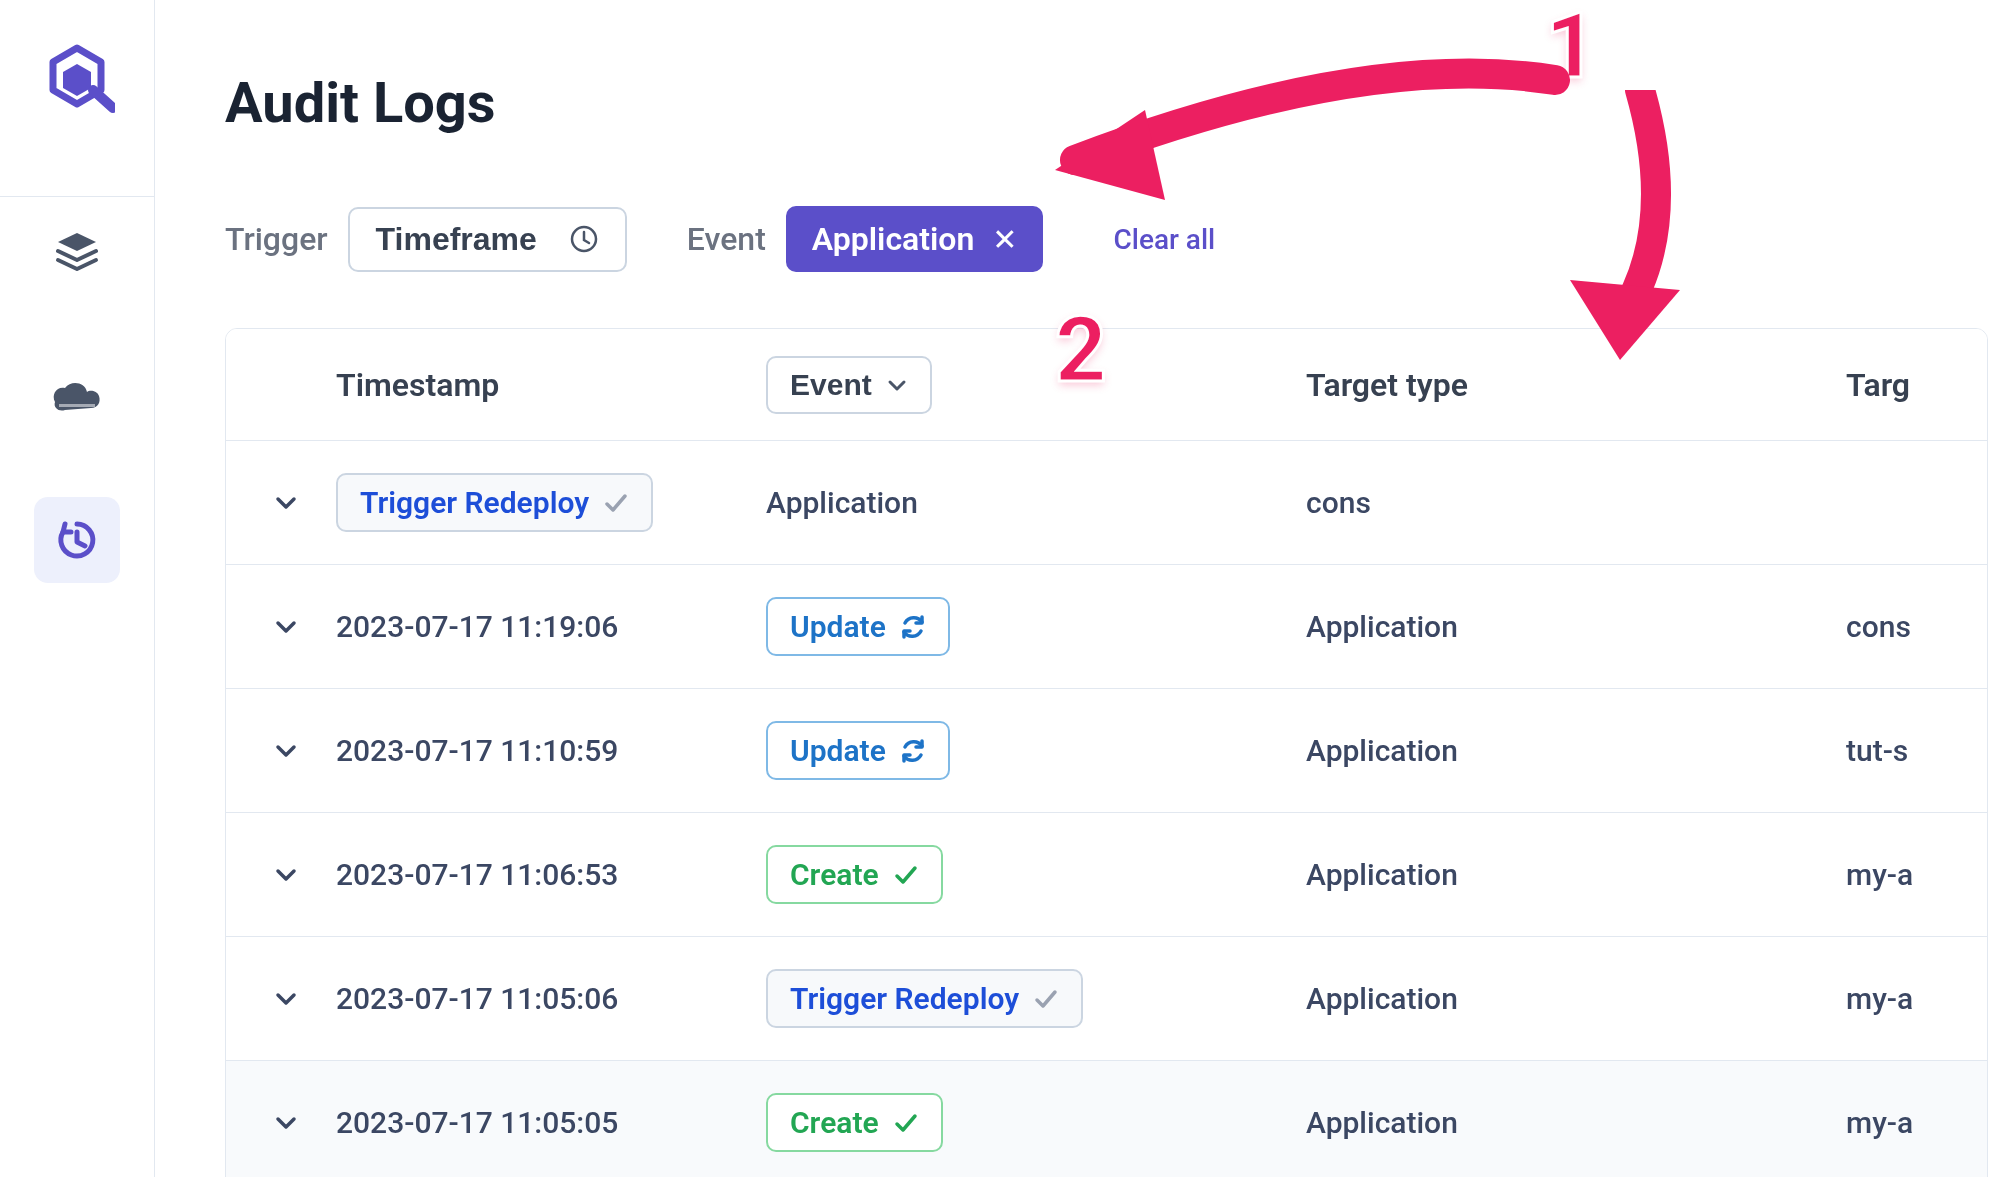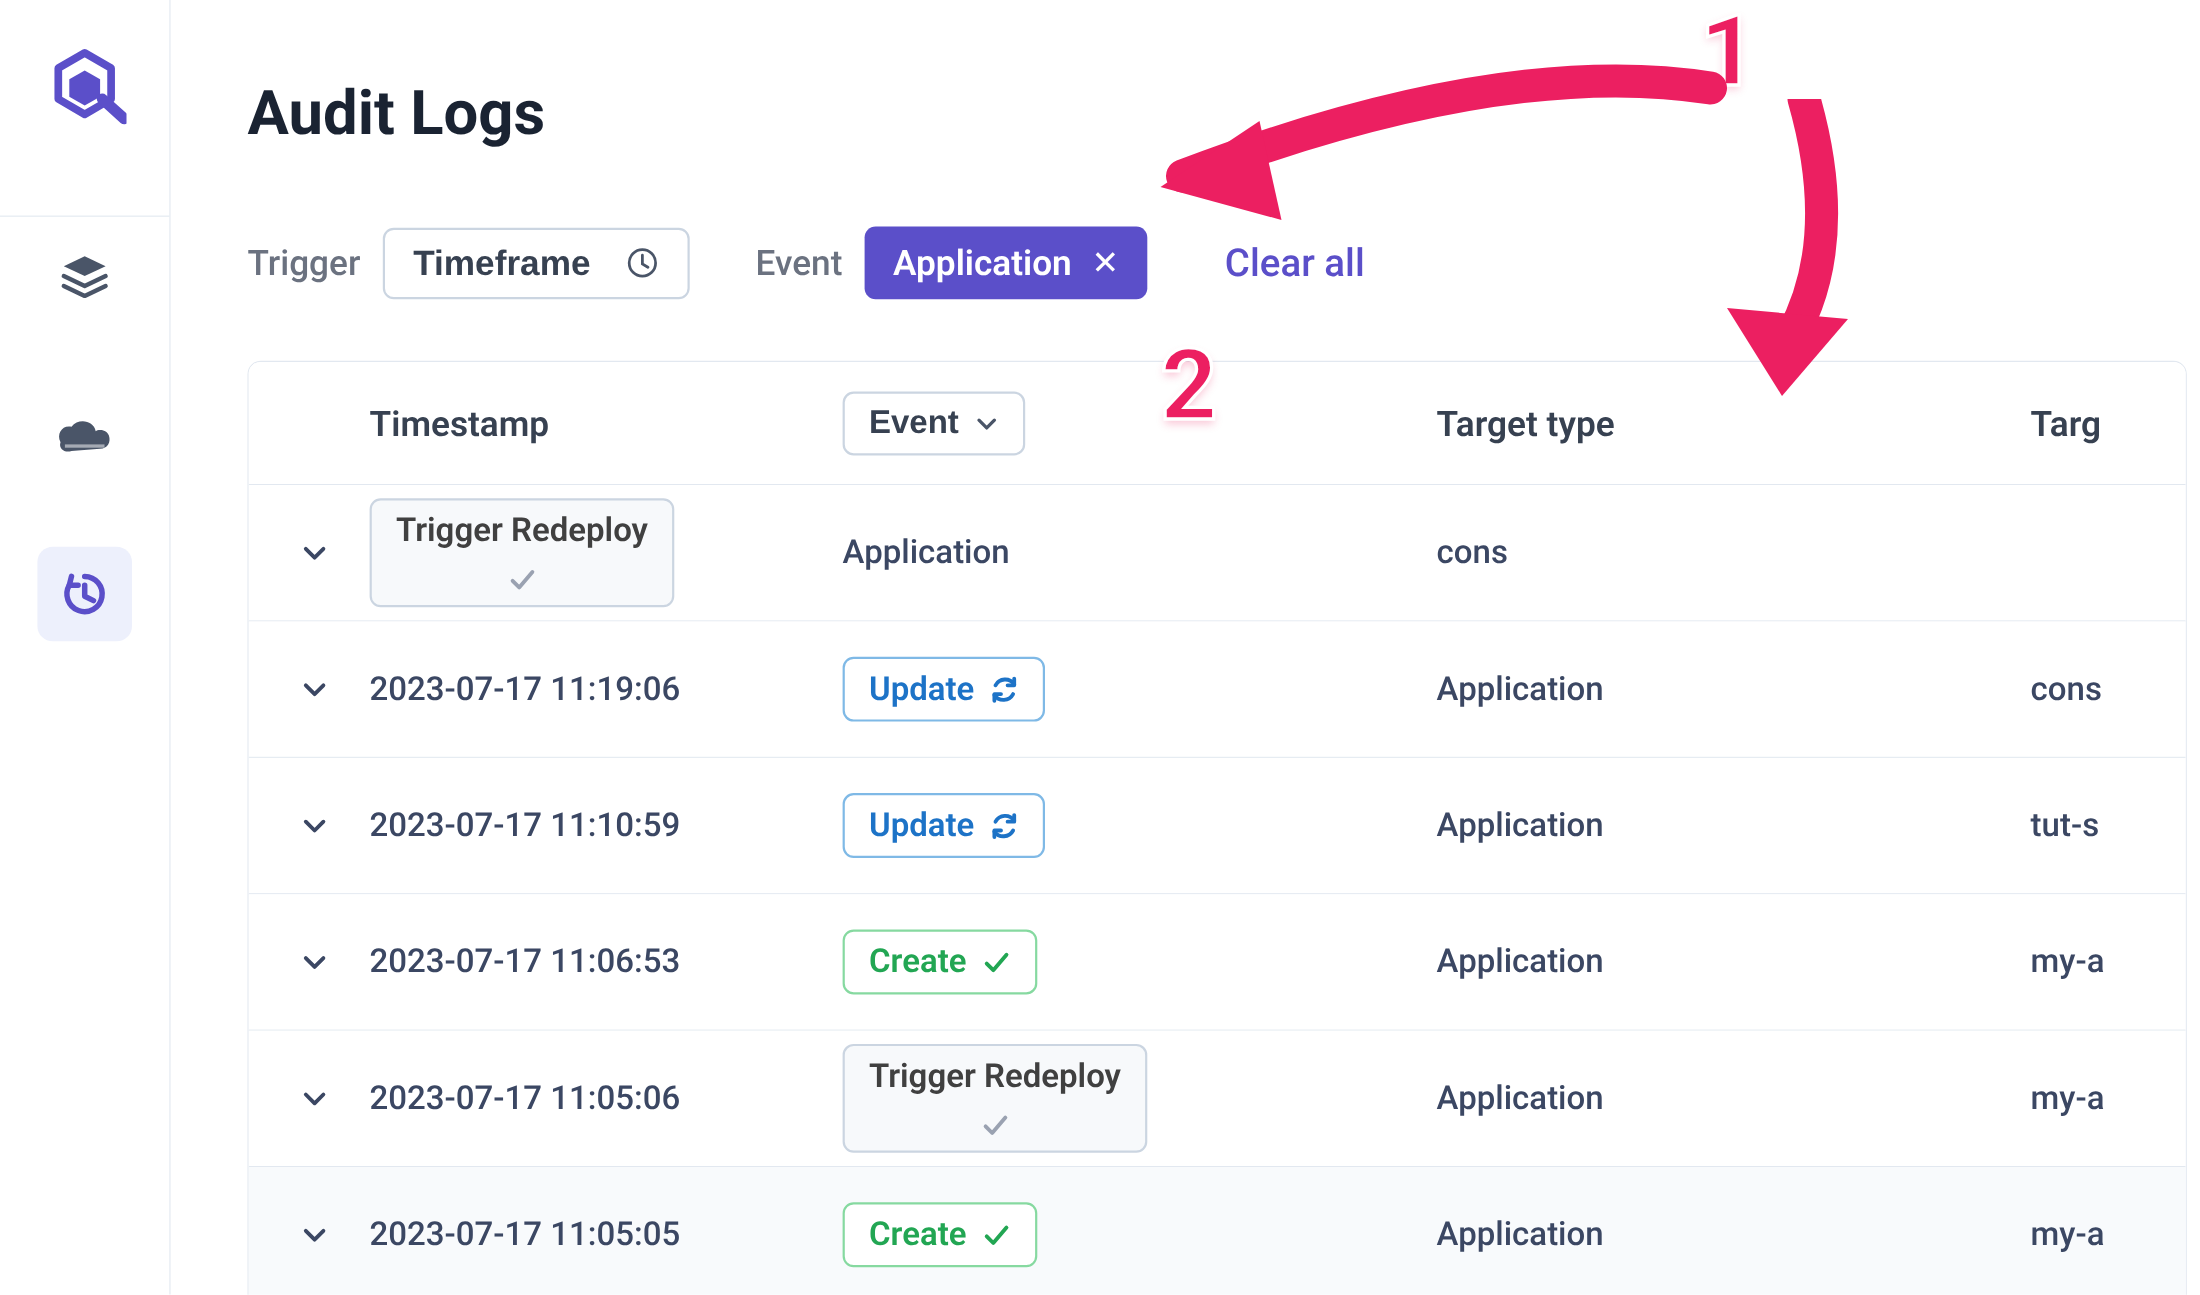--- a/index.html
+++ b/index.html
@@ -89,21 +89,21 @@
     color: #fff;
     border-radius: 10px;
     padding: 14px 26px;
     font-size: 32px;
     font-weight: 600;
     cursor: pointer;
   }
   .filter-chip .close { font-weight: 400; font-size: 30px; }
   .clear-all {
     color: #5b4fc9;
-    font-size: 35px;
+    font-size: 28px;
     font-weight: 500;
     margin-left: 50px;
     cursor: pointer;
   }
 
   
   .table {
     border: 1px solid #e2e8f0;
     border-radius: 12px 12px 0 0;
     overflow: hidden;
@@ -163,23 +163,22 @@
     align-items: center;
     gap: 14px;
     border: 2px solid;
     border-radius: 10px;
     padding: 10px 22px;
     font-size: 30px;
     font-weight: 600;
   }
   .event-badge.trigger {
     border-color: #cbd5e1;
-    color: #404040;
+    color: #1d4ed8;
     background: #f7f9fb;
-    flex-direction: column;
   }
   .event-badge.update {
     border-color: #7fb9e6;
     color: #1d73c7;
     background: #fff;
   }
   .event-badge.create {
     border-color: #86d9a0;
     color: #22a653;
     background: #fff;

